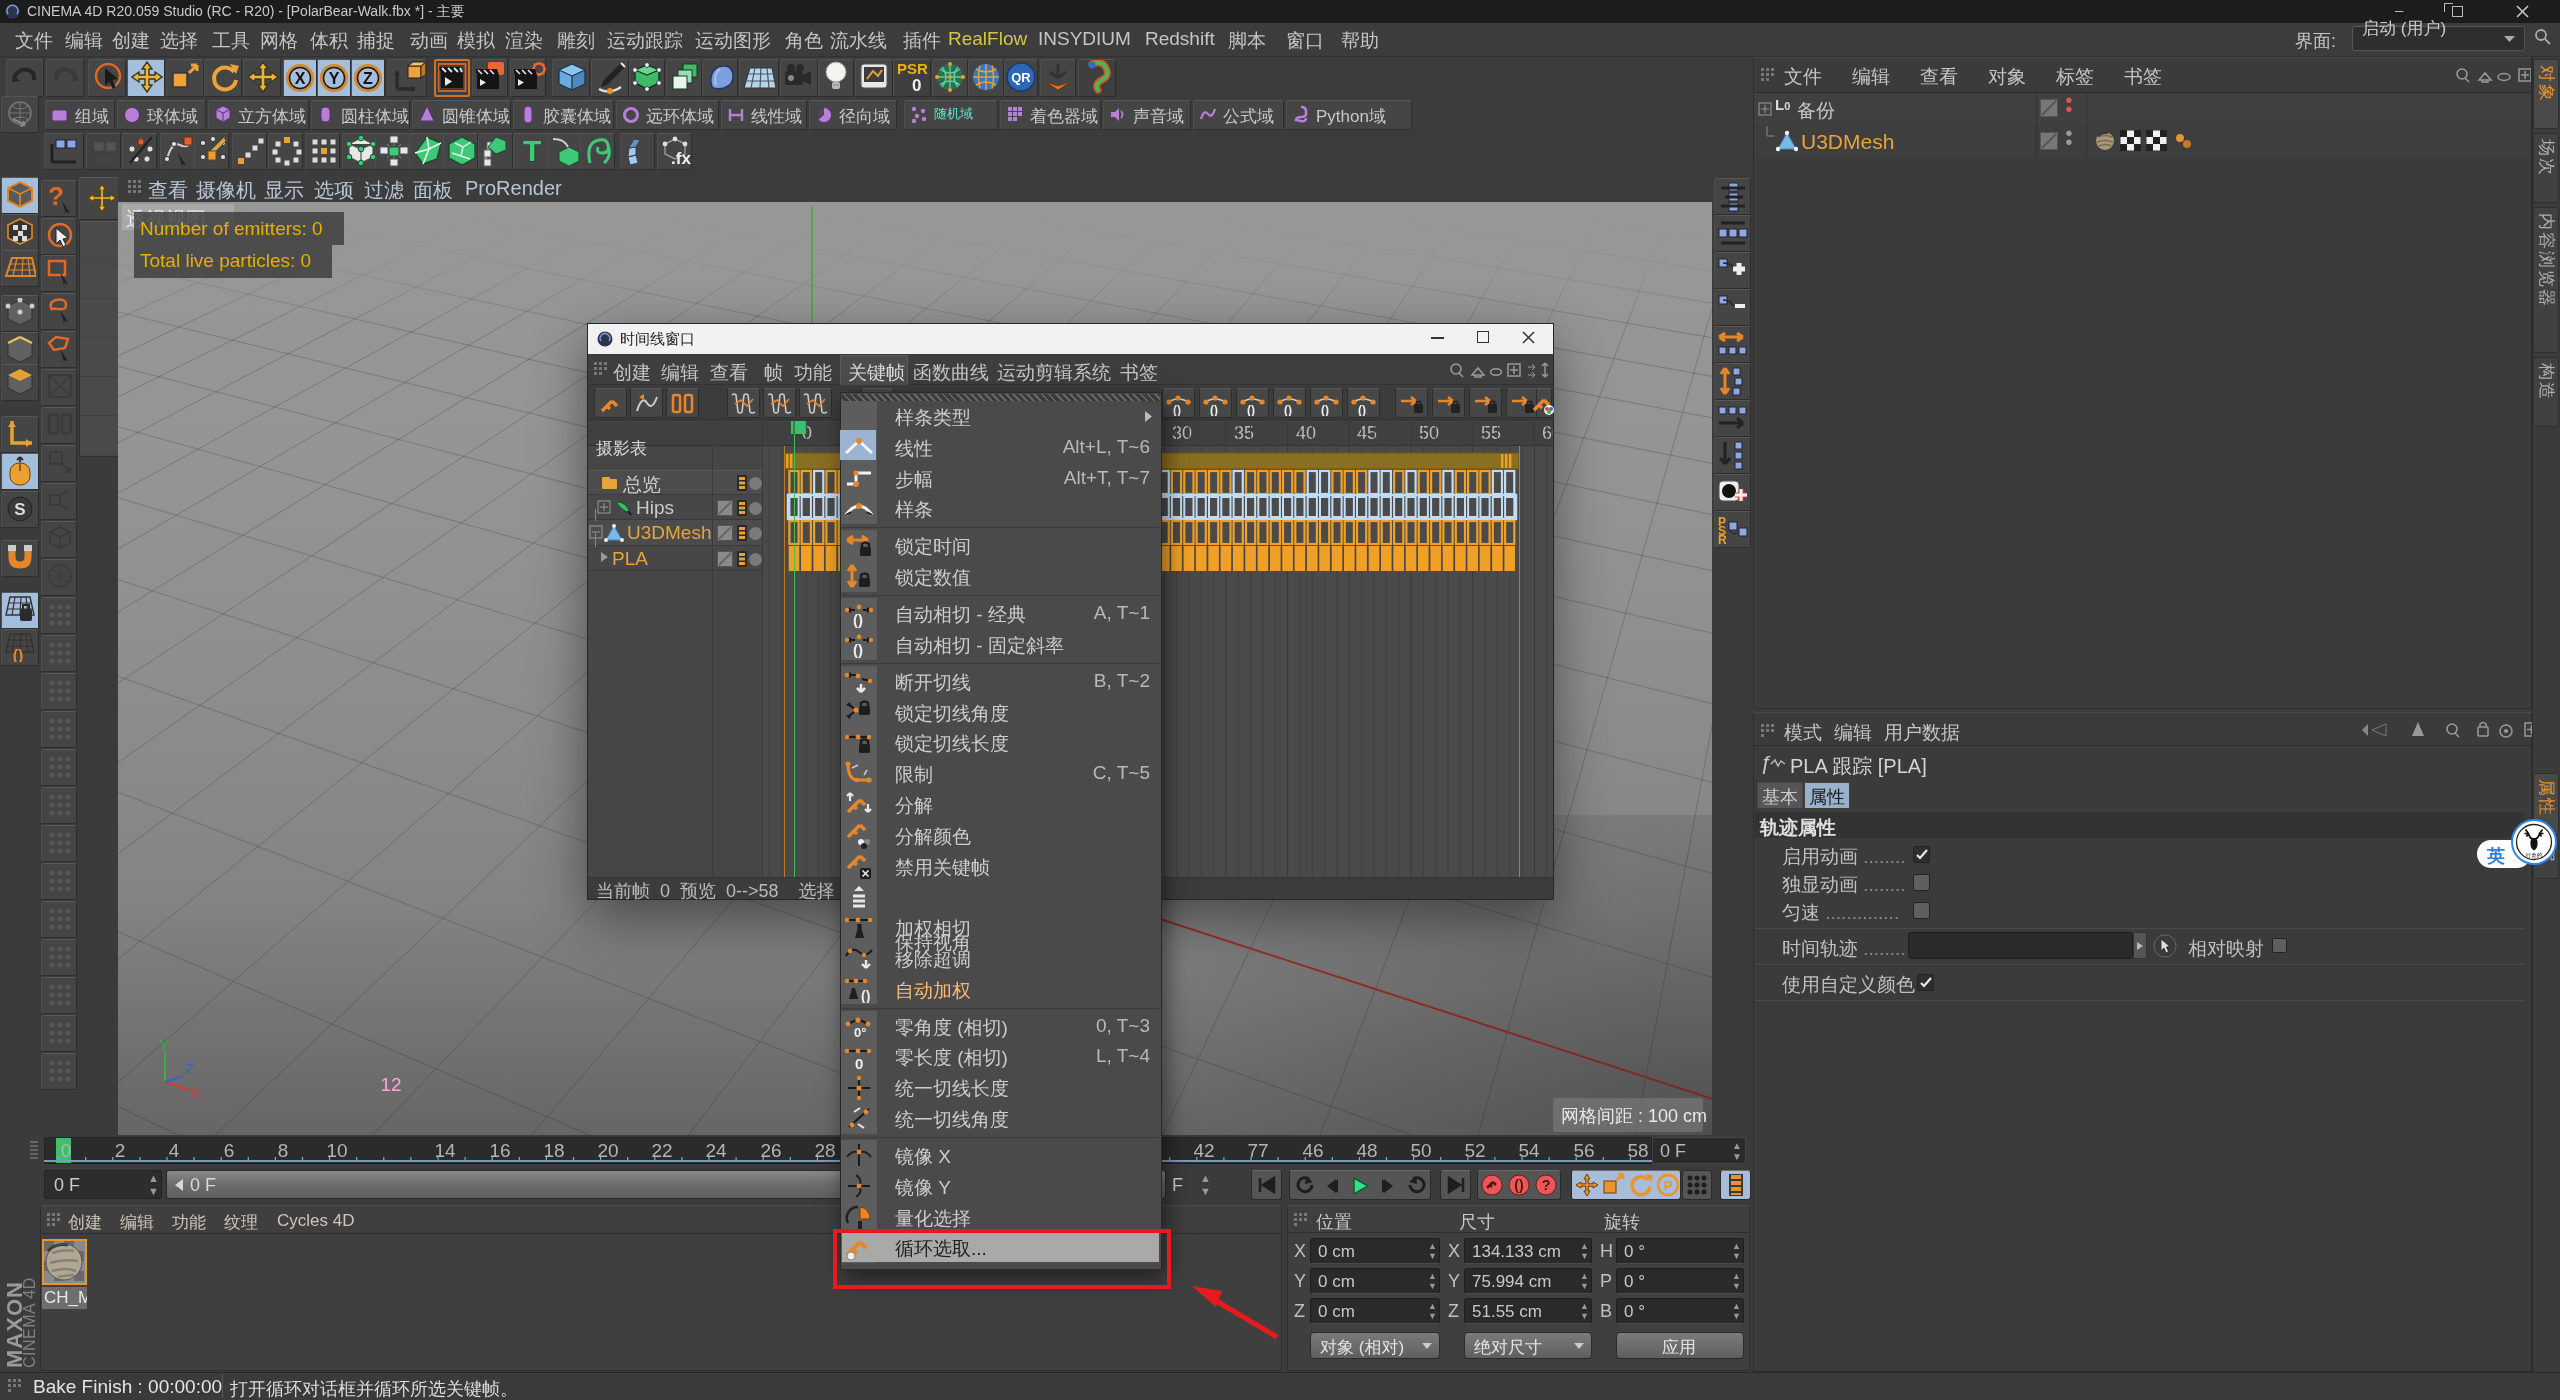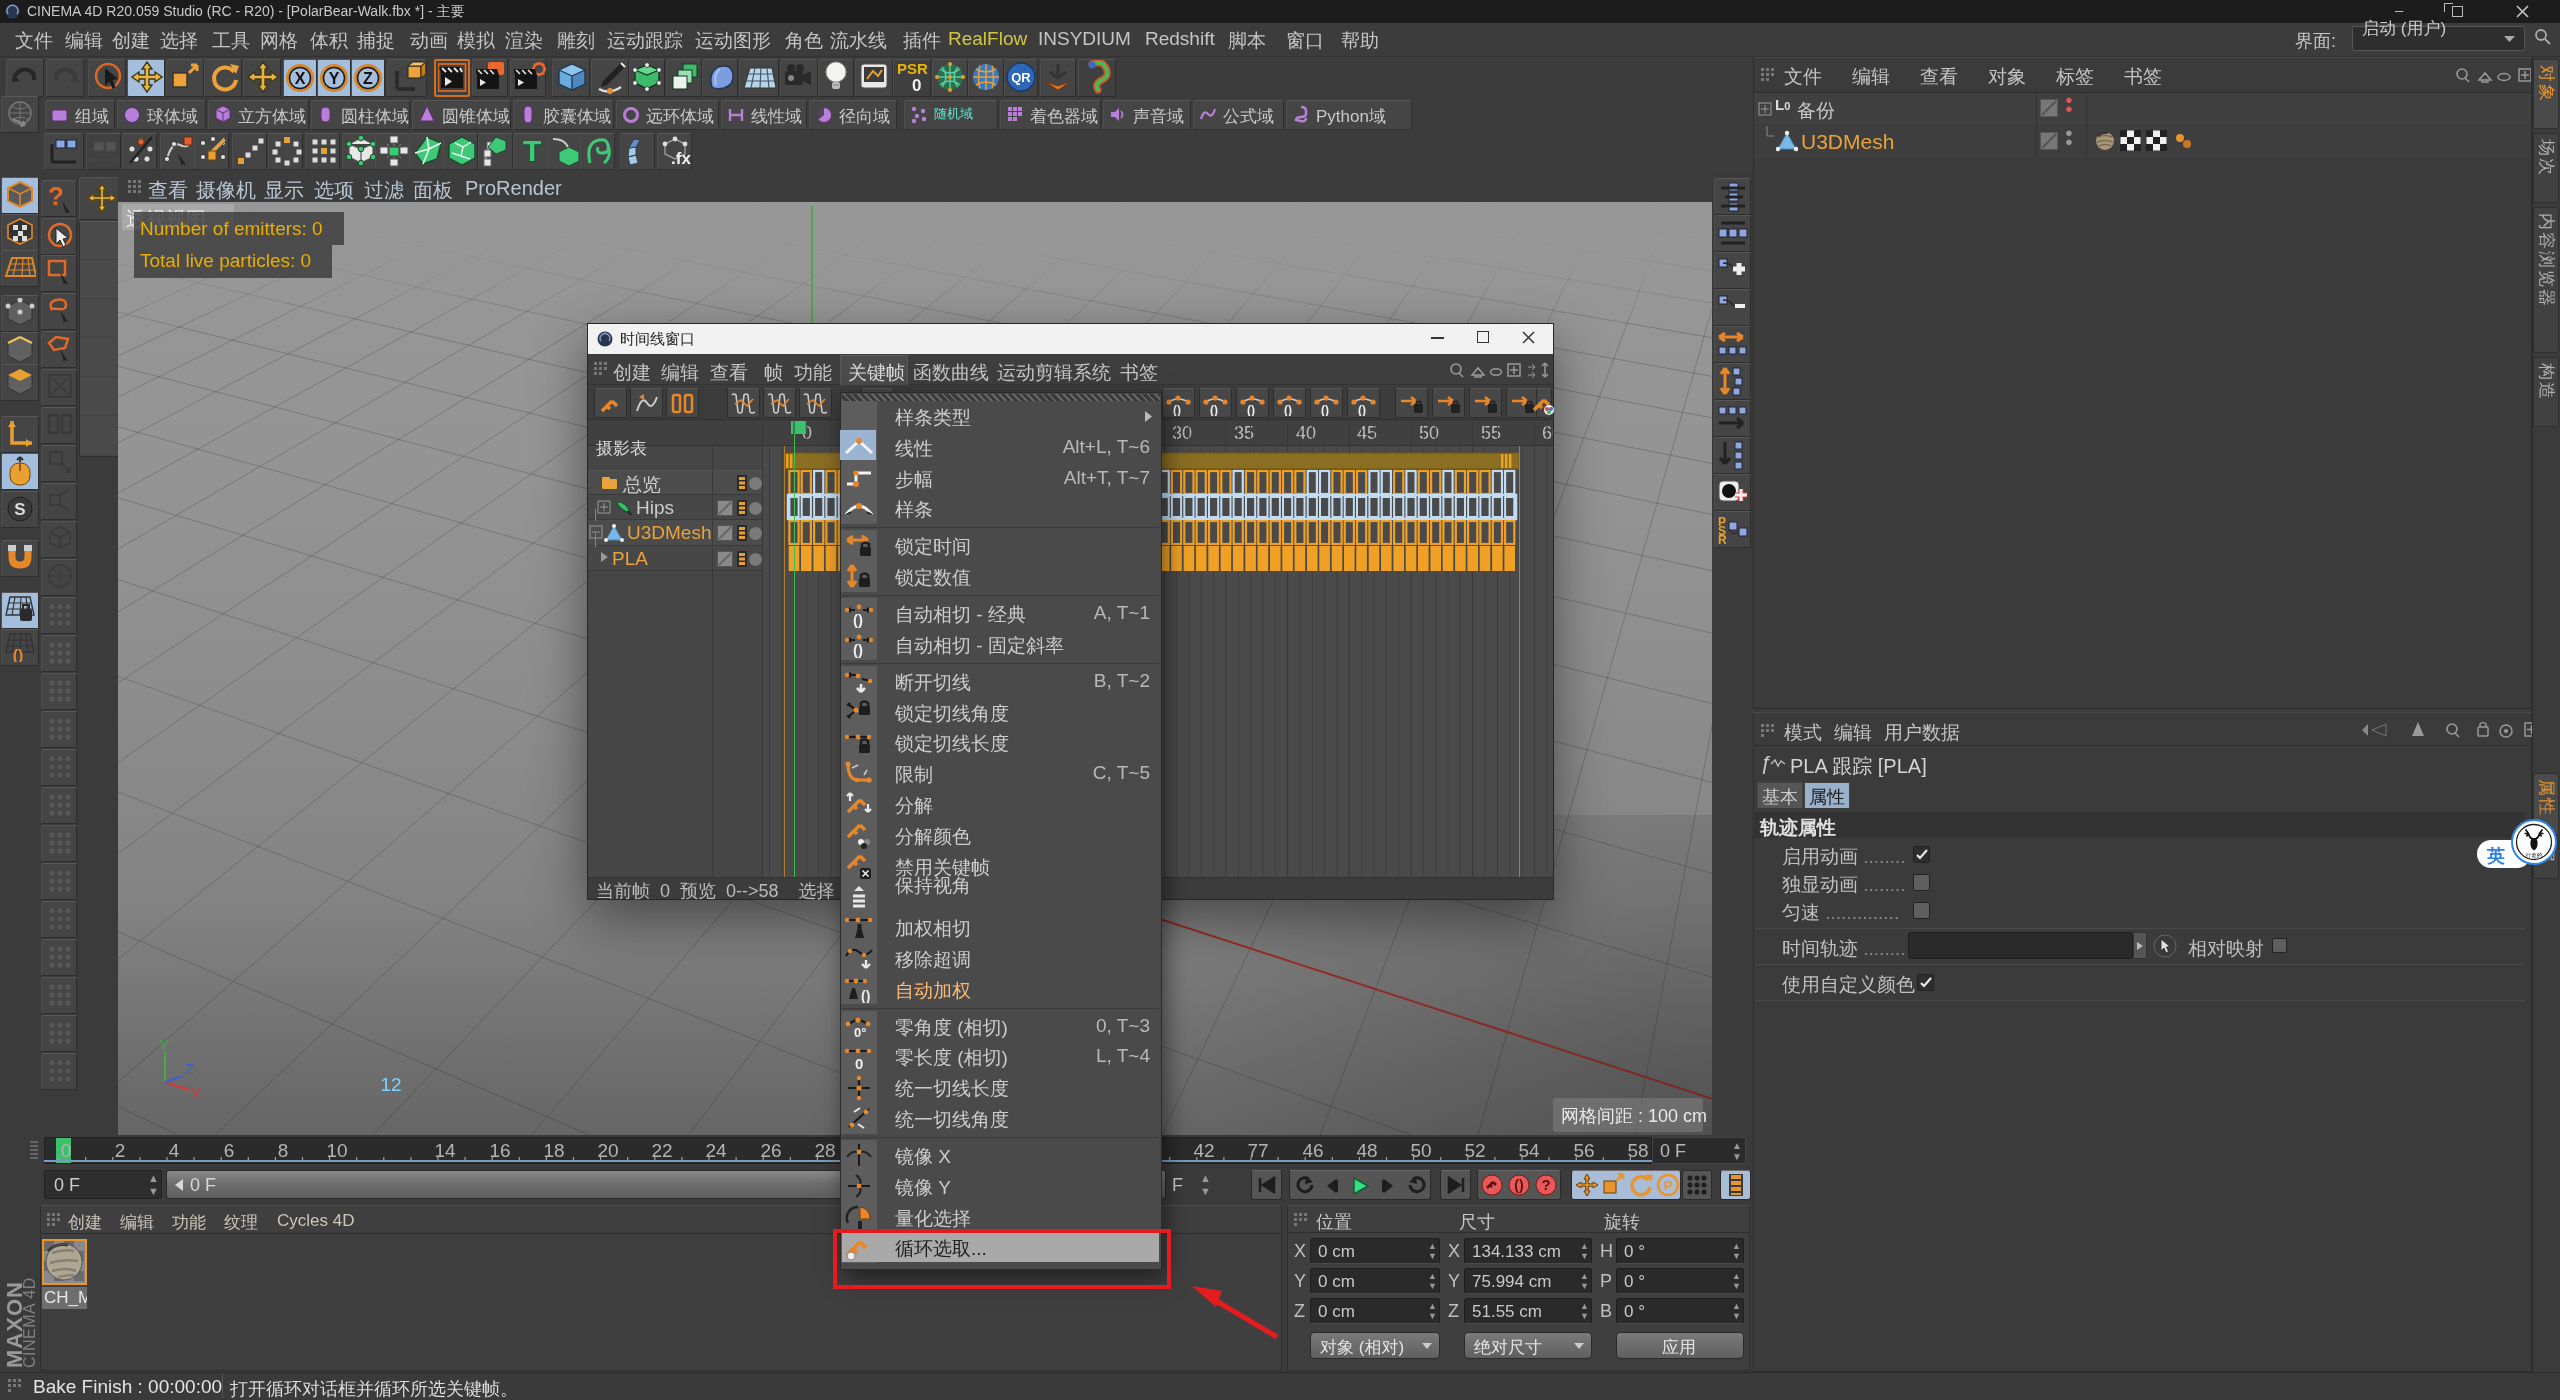--- a/index.html
+++ b/index.html
@@ -1027,21 +1027,21 @@
       <rect y="16" width="8" height="2"></rect>
     </g>
   </svg>
 <div class="abs" style="left:56px;top:1138px;width:15px;height:25px;background:#3cc06c"></div>
 <div class="tx" style="left:66px;top:1140px;font-size:19px;color:#b4b4b4;transform:translateX(-50%)">0</div>
 <div class="tx" style="left:120px;top:1140px;font-size:19px;color:#b4b4b4;transform:translateX(-50%)">2</div>
 <div class="tx" style="left:174px;top:1140px;font-size:19px;color:#b4b4b4;transform:translateX(-50%)">4</div>
 <div class="tx" style="left:229px;top:1140px;font-size:19px;color:#b4b4b4;transform:translateX(-50%)">6</div>
 <div class="tx" style="left:283px;top:1140px;font-size:19px;color:#b4b4b4;transform:translateX(-50%)">8</div>
 <div class="tx" style="left:337px;top:1140px;font-size:19px;color:#b4b4b4;transform:translateX(-50%)">10</div>
-<div class="tx" style="left:391px;top:1074px;font-size:19px;color:#7dd3fc;transform:translateX(-50%)">12</div>
+<div class="tx" style="left:391px;top:1074px;font-size:19px;color:#f9a8d4;transform:translateX(-50%)">12</div>
 <div class="tx" style="left:445px;top:1140px;font-size:19px;color:#b4b4b4;transform:translateX(-50%)">14</div>
 <div class="tx" style="left:500px;top:1140px;font-size:19px;color:#b4b4b4;transform:translateX(-50%)">16</div>
 <div class="tx" style="left:554px;top:1140px;font-size:19px;color:#b4b4b4;transform:translateX(-50%)">18</div>
 <div class="tx" style="left:608px;top:1140px;font-size:19px;color:#b4b4b4;transform:translateX(-50%)">20</div>
 <div class="tx" style="left:662px;top:1140px;font-size:19px;color:#b4b4b4;transform:translateX(-50%)">22</div>
 <div class="tx" style="left:716px;top:1140px;font-size:19px;color:#b4b4b4;transform:translateX(-50%)">24</div>
 <div class="tx" style="left:771px;top:1140px;font-size:19px;color:#b4b4b4;transform:translateX(-50%)">26</div>
 <div class="tx" style="left:825px;top:1140px;font-size:19px;color:#b4b4b4;transform:translateX(-50%)">28</div>
 <div class="tx" style="left:879px;top:1140px;font-size:19px;color:#b4b4b4;transform:translateX(-50%)">30</div>
 <div class="tx" style="left:933px;top:1140px;font-size:19px;color:#b4b4b4;transform:translateX(-50%)">32</div>
@@ -2230,21 +2230,21 @@
 <svg class="ic" style="left:844px;top:852px" width="30" height="28">
     <path d="M4 16 L16 4 M16 4 L21 9 M10 10 L13 13" stroke="#e8872a" stroke-width="3.5" fill="none"></path>
     <rect x="16" y="16" width="11" height="11" rx="2" fill="#1e1e1e"></rect>
     <path d="M18.5 18.5 L24.5 24.5 M24.5 18.5 L18.5 24.5" stroke="#eee" stroke-width="1.6"></path>
   </svg>
 <div class="tx" style="left:895px;top:854.5px;font-size:19px;color:#cccccc">禁用关键帧</div>
 <svg class="ic" style="left:844px;top:883px" width="30" height="28">
     <path d="M15 3 L10 8 H20 Z" fill="#e8e8e8"></path>
     <path d="M9 13 H21 M9 18 H21 M9 23 H21" stroke="#e8e8e8" stroke-width="3"></path>
   </svg>
-<div class="tx" style="left:895px;top:873px;font-size:19px;color:#cccccc">保持视角</div>
+<div class="tx" style="left:895px;top:930px;font-size:19px;color:#cccccc">保持视角</div>
 <svg class="ic" style="left:844px;top:914px" width="30" height="28">
     <path d="M2 6 H27" stroke="#1a1a1a" stroke-width="2"></path>
     <g fill="#e8872a">
       <circle cx="3" cy="6" r="2.2"></circle>
       <circle cx="14" cy="6" r="2.4"></circle>
       <circle cx="26" cy="6" r="2.2"></circle>
     </g>
     <path d="M11 24 L14 13 H17 L20 24 Z" fill="#1e1e1e"></path>
     <rect x="13.5" y="10" width="4" height="4" fill="#1e1e1e"></rect>
   </svg>

